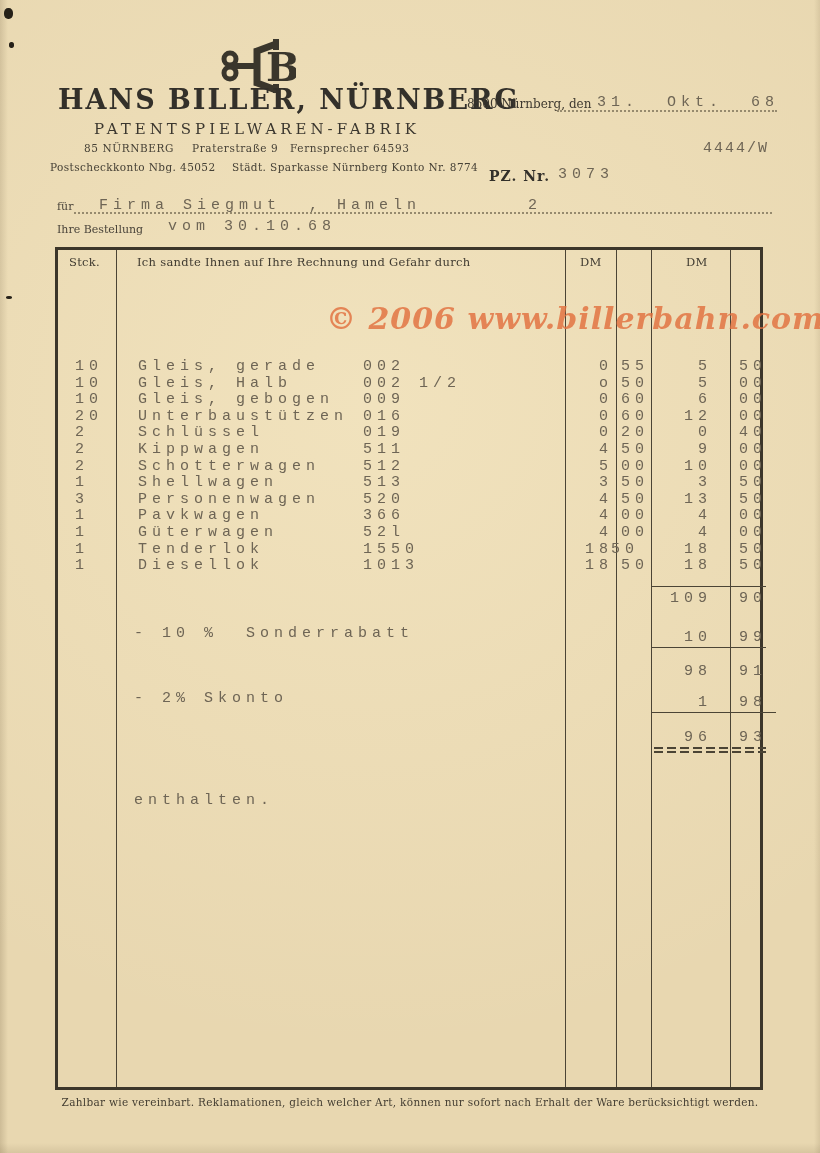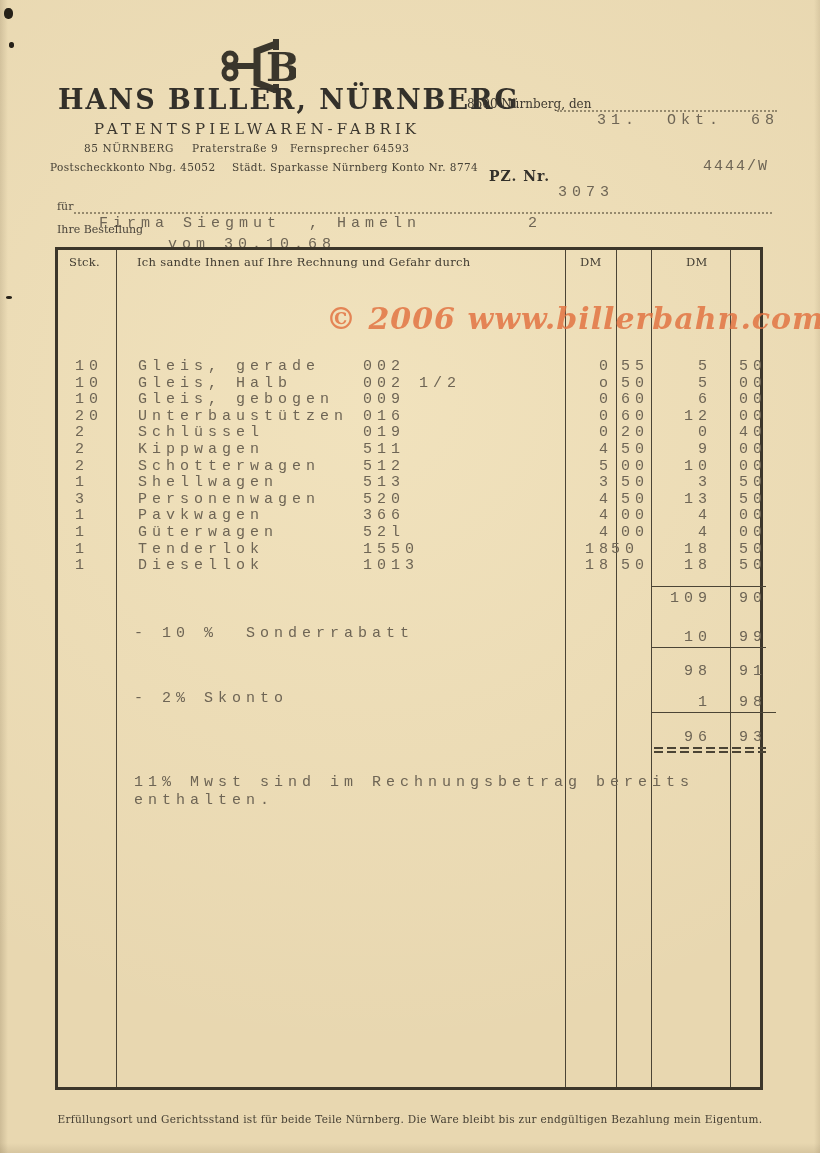--- a/index.html
+++ b/index.html
@@ -28,21 +28,21 @@
   }
   .addr { position:absolute; top:142px; font-size:10.5px; letter-spacing:.6px; color:#464136; white-space:nowrap; }
   .addr.p1 { left:84px; } .addr.p2 { left:192px; } .addr.p3 { left:290px; }
   .bank { position:absolute; top:161px; font-size:10.5px; letter-spacing:.4px; color:#464136; white-space:nowrap; }
   .bank.p1 { left:50px; } .bank.p2 { left:232px; }
 
   .citydate { position:absolute; left:467px; top:97px; font-size:12px; color:#3d382f; }
   .dotline { position:absolute; border-bottom:2px dotted #968a6e; }
   .typed {
     position:absolute; font-family:"Liberation Mono", monospace;
-    font-size:15px; letter-spacing:5px; color:#6e6555; white-space:pre;margin-top:18px;
+    font-size:15px; letter-spacing:5px; color:#6e6555; white-space:pre;
   }
   .typed.tight { letter-spacing:2px; }
   .doc-title-row { position:absolute; left:489px; top:133px; white-space:nowrap; }
   .doc-title { font-size:26px; font-weight:bold; letter-spacing:1.5px; color:#33302a; }
   .doc-nr { font-size:15px; font-weight:bold; color:#33302a; margin-left:10px; }
   .pz-label { position:absolute; left:489px; top:168px; font-size:14px; font-weight:bold; letter-spacing:1px; color:#33302a; }
   .small-label { position:absolute; font-size:11px; color:#4a443a; }
 
   
   .tbl {
@@ -287,18 +287,17 @@
       <span class="c-tpf">98</span>
     </div>
     <div class="trow" style="top:479px;">
       <span class="c-tdm">96</span>
       <span class="c-tpf">93</span>
     </div>
   </div>
 
   <div class="note-label" style="left:134px;top:625px;">- 10 %  Sonderrabatt</div>
   <div class="note-label" style="left:134px;top:690px;">- 2% Skonto</div>
-  <div class="note-label" style="left:134px;top:774px;">11% Mwst sind im Rechnungsbetrag bereits</div>
   <div class="note-label" style="left:134px;top:792px;">enthalten.</div>
 
-  <div class="footer-line" style="top:1113px;">Erfüllungsort und Gerichtsstand ist für beide Teile Nürnberg. Die Ware bleibt bis zur endgültigen Bezahlung mein Eigentum.</div>
+  <div class="footer-line" style="top:1096px;">Zahlbar wie vereinbart. Reklamationen, gleich welcher Art, können nur sofort nach Erhalt der Ware berücksichtigt werden.</div>
 
 </div>
 
 </body></html>

